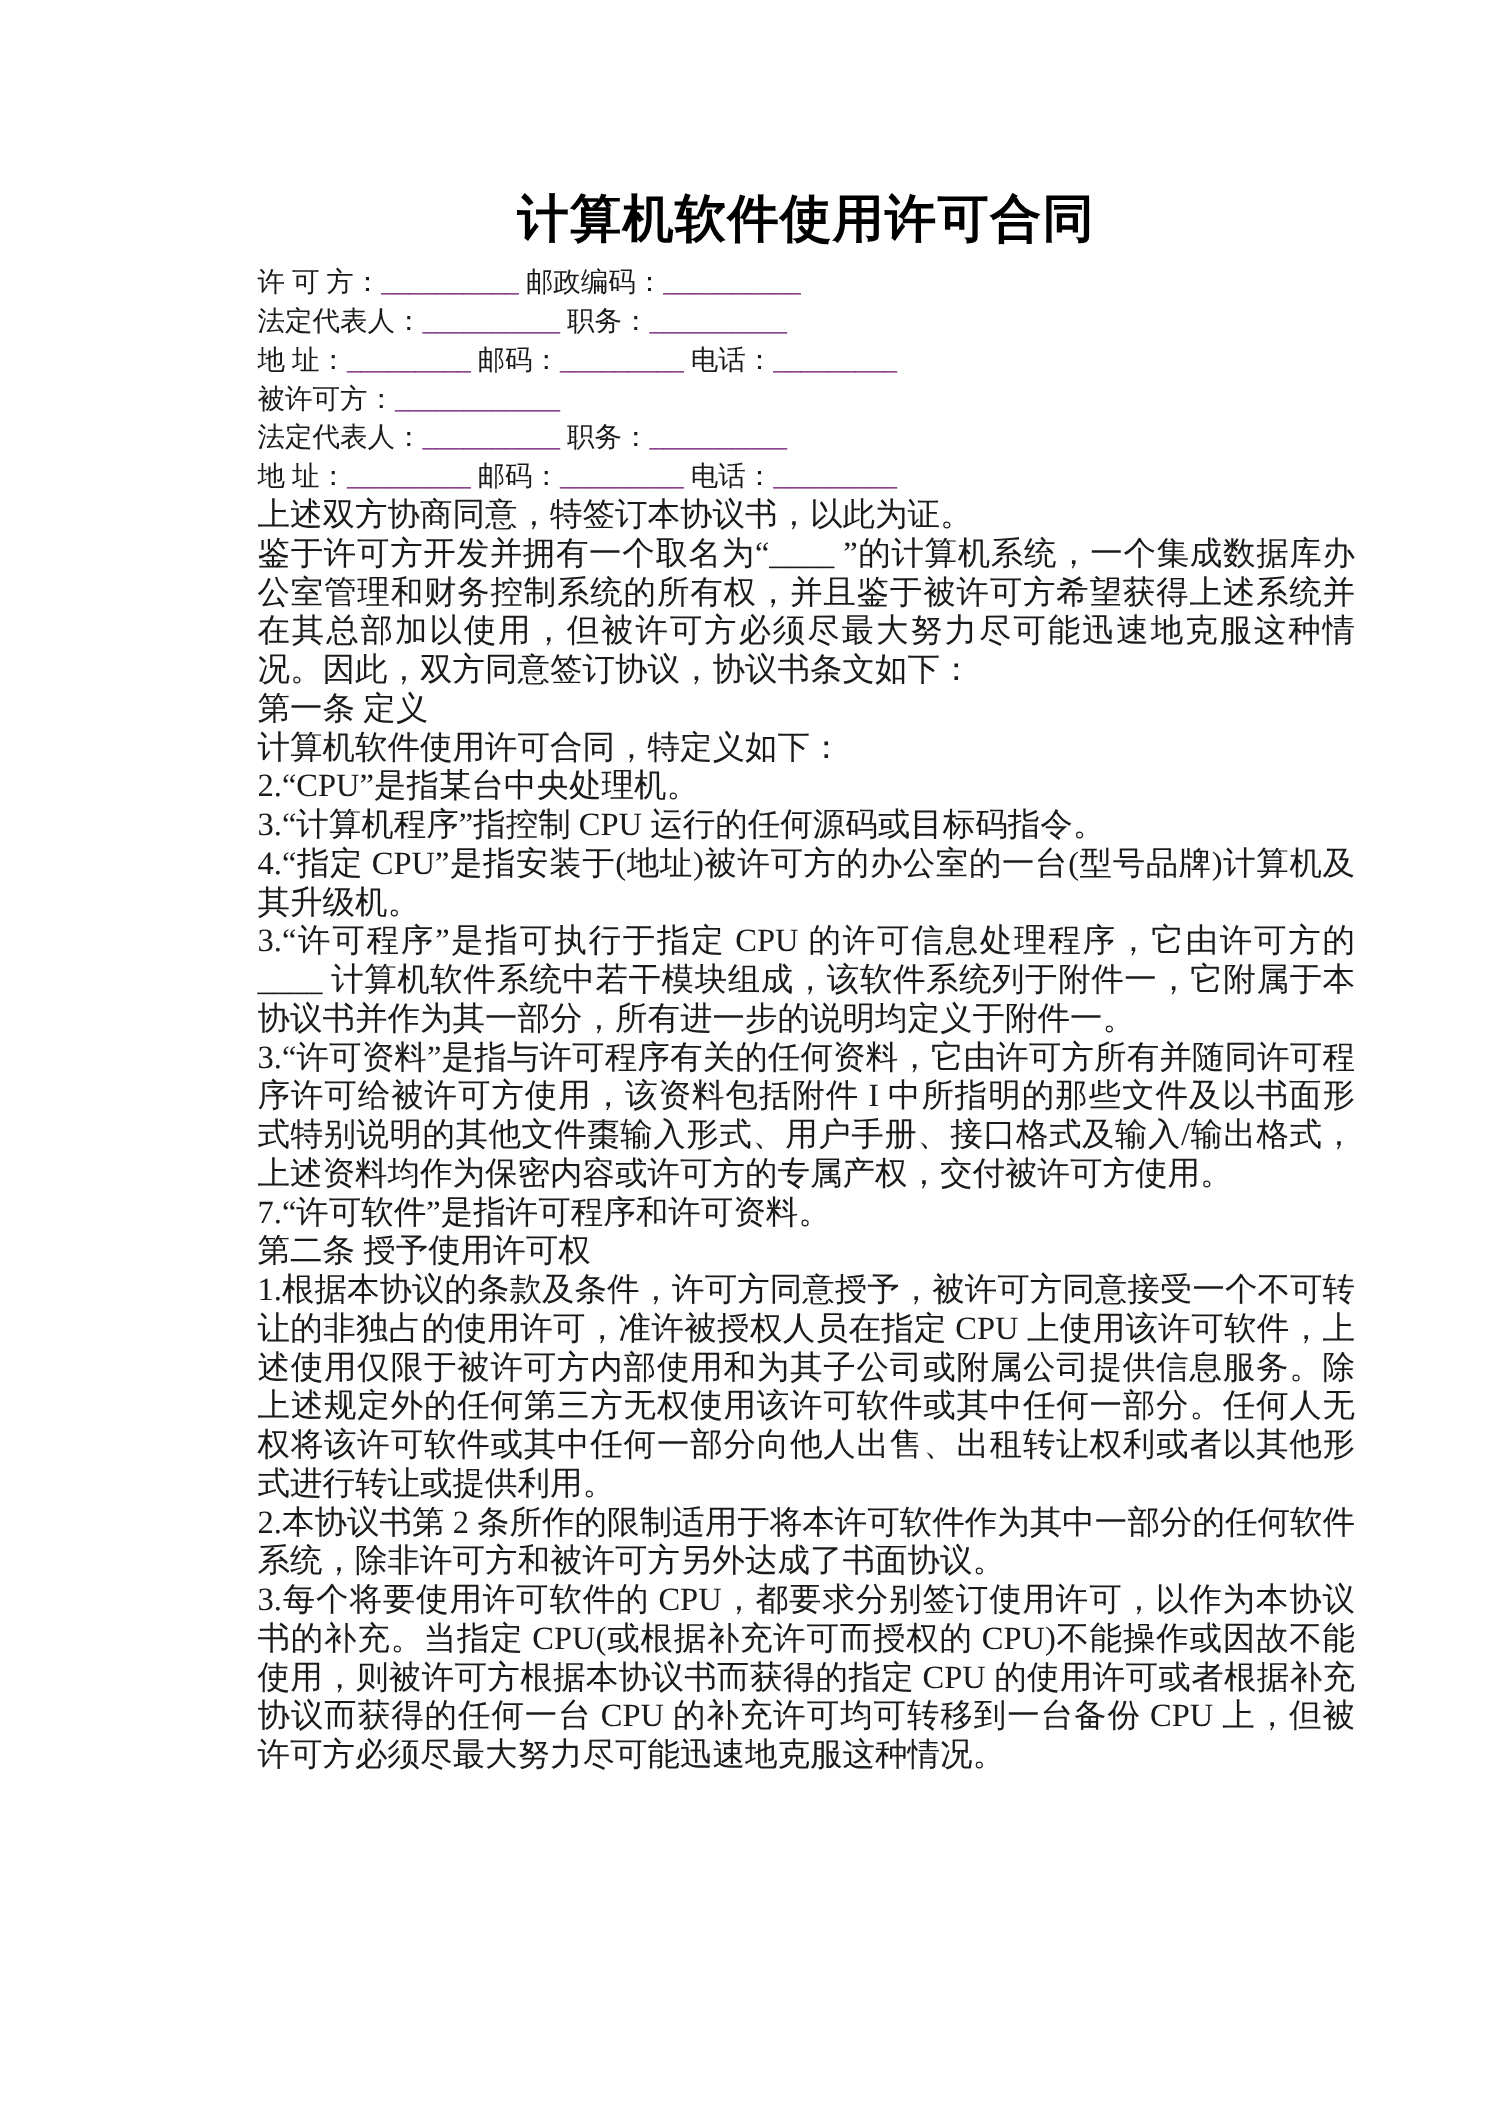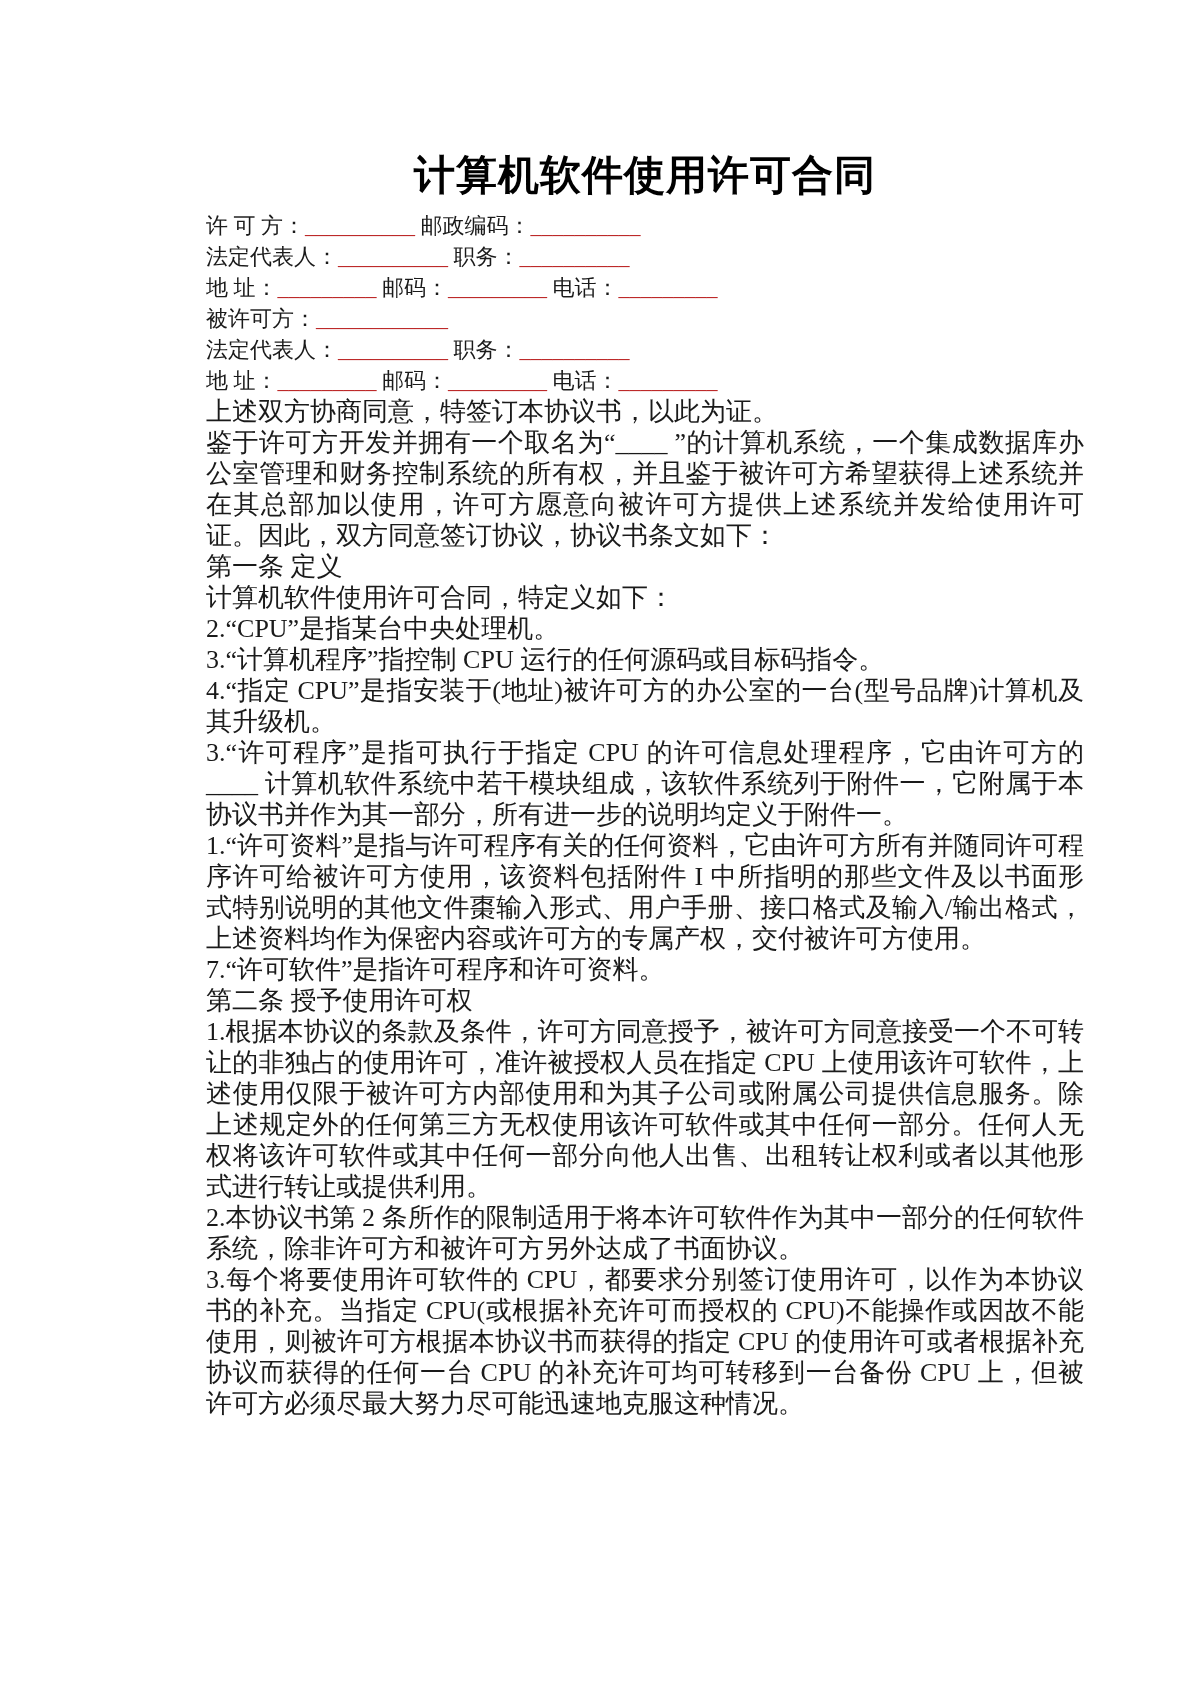--- a/index.html
+++ b/index.html
@@ -28,21 +28,21 @@
     color: #000000;
     letter-spacing: 1px;
   }
   .line {
     margin: 0;
     font-size: 22px;
     line-height: 31px;
     white-space: nowrap;
   }
   .blank {
-    color: #b91c1c;
+    color: #701a75;
     letter-spacing: 0;
   }
   .body p {
     margin: 0;
     font-size: 26px;
     line-height: 31px;
     text-align: justify;
   }
 </style>
 </head>
@@ -62,28 +62,28 @@
 
       <p class="line"><span>被许可方：</span><span class="blank">____________</span></p>
 
       <p class="line"><span>法定代表人：</span><span class="blank">__________</span><span> 职务：</span><span class="blank">__________</span></p>
 
       <p class="line"><span>地 址：</span><span class="blank">_________</span><span> 邮码：</span><span class="blank">_________</span><span> 电话：</span><span class="blank">_________</span></p>
     </div>
 
     <div class="body">
       <p>上述双方协商同意，特签订本协议书，以此为证。</p>
-      <p>鉴于许可方开发并拥有一个取名为“____ ”的计算机系统，一个集成数据库办公室管理和财务控制系统的所有权，并且鉴于被许可方希望获得上述系统并在其总部加以使用，许可方愿意向被许可方提供上述系统并发给使用许可证。因此，双方同意签订协议，协议书条文如下：</p>
+      <p>鉴于许可方开发并拥有一个取名为“____ ”的计算机系统，一个集成数据库办公室管理和财务控制系统的所有权，并且鉴于被许可方希望获得上述系统并在其总部加以使用，但被许可方必须尽最大努力尽可能迅速地克服这种情况。因此，双方同意签订协议，协议书条文如下：</p>
       <p>第一条 定义</p>
       <p>计算机软件使用许可合同，特定义如下：</p>
       <p>2.“CPU”是指某台中央处理机。</p>
       <p>3.“计算机程序”指控制 CPU 运行的任何源码或目标码指令。</p>
       <p>4.“指定 CPU”是指安装于(地址)被许可方的办公室的一台(型号品牌)计算机及其升级机。</p>
       <p>3.“许可程序”是指可执行于指定 CPU 的许可信息处理程序，它由许可方的____ 计算机软件系统中若干模块组成，该软件系统列于附件一，它附属于本协议书并作为其一部分，所有进一步的说明均定义于附件一。</p>
-      <p>1.“许可资料”是指与许可程序有关的任何资料，它由许可方所有并随同许可程序许可给被许可方使用，该资料包括附件 I 中所指明的那些文件及以书面形式特别说明的其他文件棗输入形式、用户手册、接口格式及输入/输出格式，上述资料均作为保密内容或许可方的专属产权，交付被许可方使用。</p>
+      <p>3.“许可资料”是指与许可程序有关的任何资料，它由许可方所有并随同许可程序许可给被许可方使用，该资料包括附件 I 中所指明的那些文件及以书面形式特别说明的其他文件棗输入形式、用户手册、接口格式及输入/输出格式，上述资料均作为保密内容或许可方的专属产权，交付被许可方使用。</p>
       <p>7.“许可软件”是指许可程序和许可资料。</p>
       <p>第二条 授予使用许可权</p>
       <p>1.根据本协议的条款及条件，许可方同意授予，被许可方同意接受一个不可转让的非独占的使用许可，准许被授权人员在指定 CPU 上使用该许可软件，上述使用仅限于被许可方内部使用和为其子公司或附属公司提供信息服务。除上述规定外的任何第三方无权使用该许可软件或其中任何一部分。任何人无权将该许可软件或其中任何一部分向他人出售、出租转让权利或者以其他形式进行转让或提供利用。</p>
       <p>2.本协议书第 2 条所作的限制适用于将本许可软件作为其中一部分的任何软件系统，除非许可方和被许可方另外达成了书面协议。</p>
       <p>3.每个将要使用许可软件的 CPU，都要求分别签订使用许可，以作为本协议书的补充。当指定 CPU(或根据补充许可而授权的 CPU)不能操作或因故不能使用，则被许可方根据本协议书而获得的指定 CPU 的使用许可或者根据补充协议而获得的任何一台 CPU 的补充许可均可转移到一台备份 CPU 上，但被许可方必须尽最大努力尽可能迅速地克服这种情况。</p>
     </div>
 
   </div>
 </div>
 

